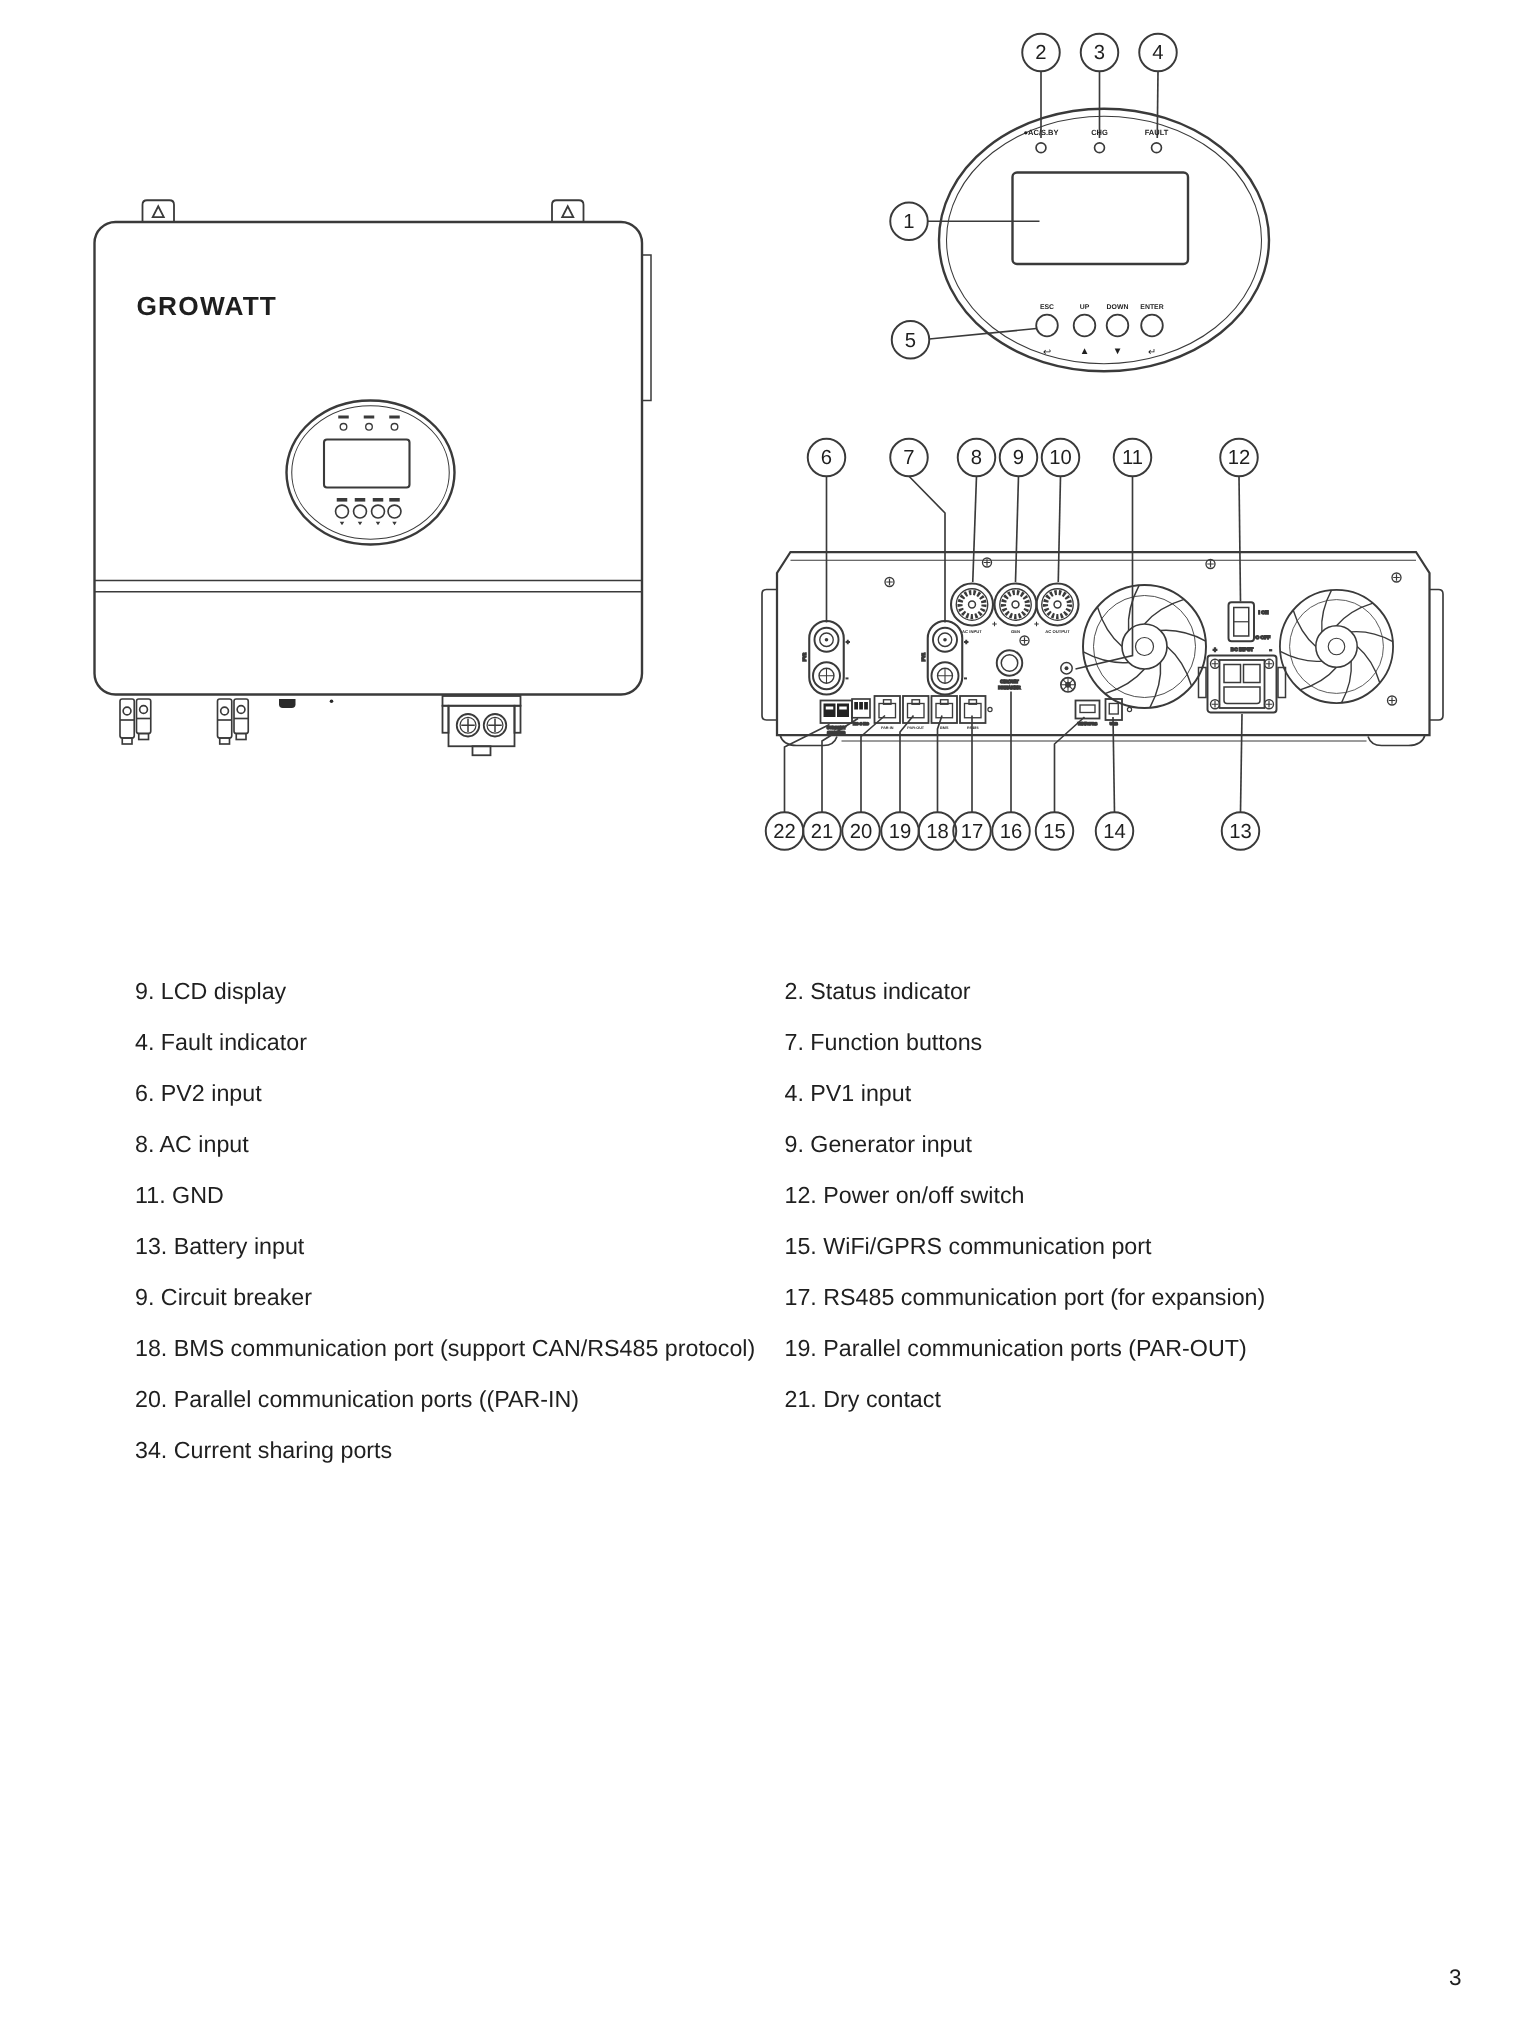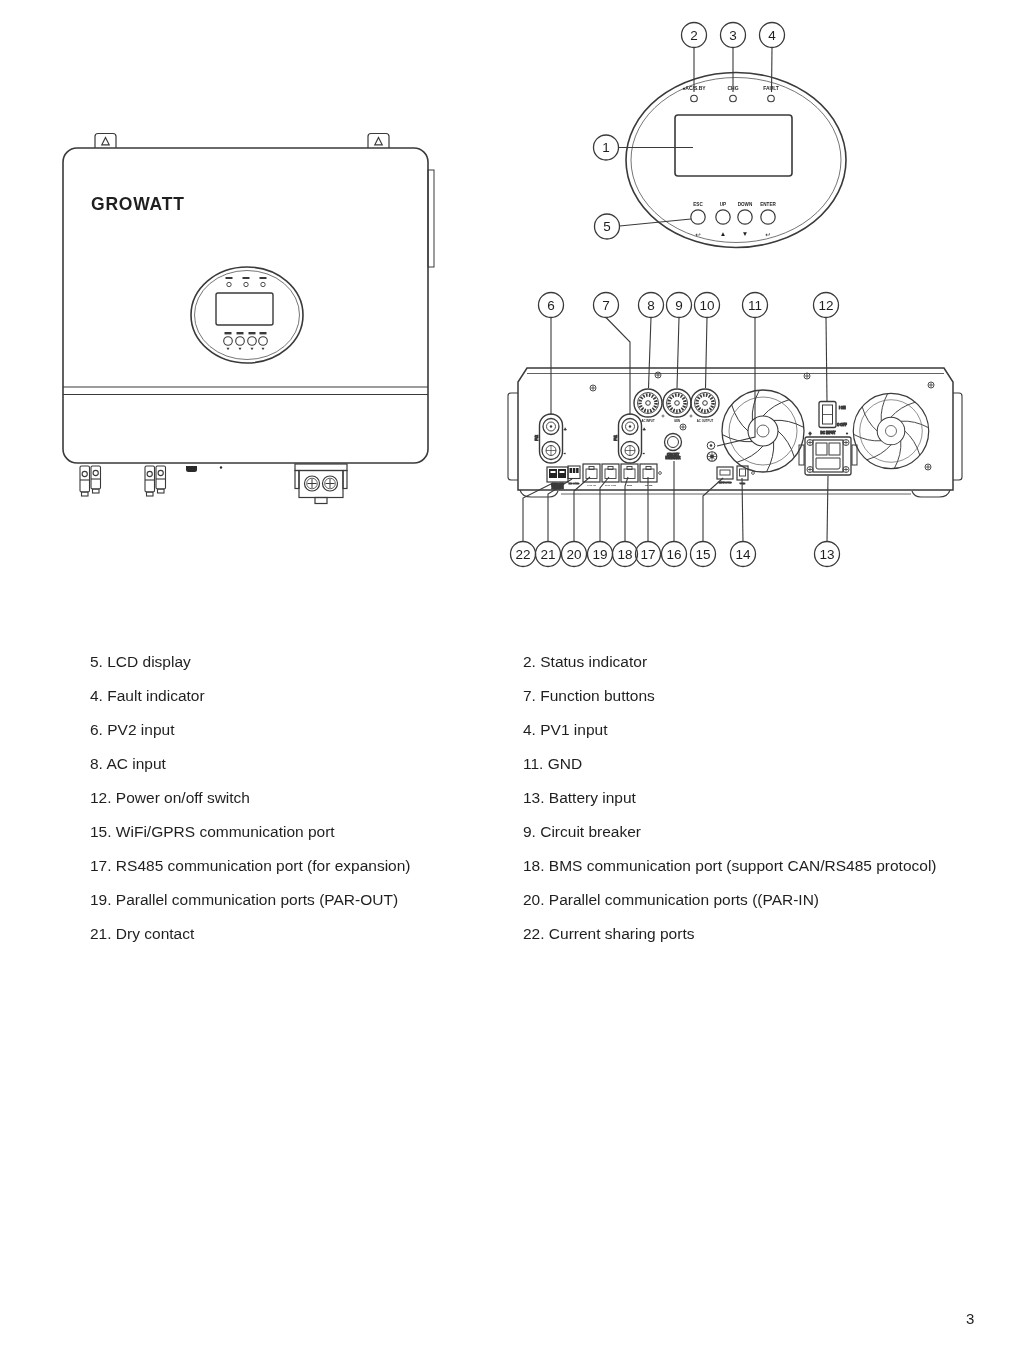--- a/index.html
+++ b/index.html
@@ -437,35 +437,36 @@
         <circle class="diag" cx="248" cy="269" r="12.5" stroke-width="1.3"></circle>
         <text class="callout-text" x="248" y="273.5" text-anchor="middle">14</text>
       </g>
     <g>
         <circle class="diag" cx="332" cy="269" r="12.5" stroke-width="1.3"></circle>
         <text class="callout-text" x="332" y="273.5" text-anchor="middle">13</text>
       </g>
   </svg>
 
   <div class="legend">
-    <div class="cell">5. LCD display</div>
+    <div class="cell">9. LCD display</div>
     <div class="cell">2. Status indicator</div>
     <div class="cell">4. Fault indicator</div>
     <div class="cell">7. Function buttons</div>
     <div class="cell">6. PV2 input</div>
     <div class="cell">4. PV1 input</div>
     <div class="cell">8. AC input</div>
+    <div class="cell">9. Generator input</div>
     <div class="cell">11. GND</div>
     <div class="cell">12. Power on/off switch</div>
     <div class="cell">13. Battery input</div>
     <div class="cell">15. WiFi/GPRS communication port</div>
     <div class="cell">9. Circuit breaker</div>
     <div class="cell">17. RS485 communication port (for expansion)</div>
     <div class="cell">18. BMS communication port (support CAN/RS485 protocol)</div>
     <div class="cell">19. Parallel communication ports (PAR-OUT)</div>
     <div class="cell">20. Parallel communication ports ((PAR-IN)</div>
     <div class="cell">21. Dry contact</div>
-    <div class="cell">22. Current sharing ports</div>
+    <div class="cell">34. Current sharing ports</div>
   </div>
 
   <div class="page-number">3</div>
 
 </div>
 
 </body></html>

